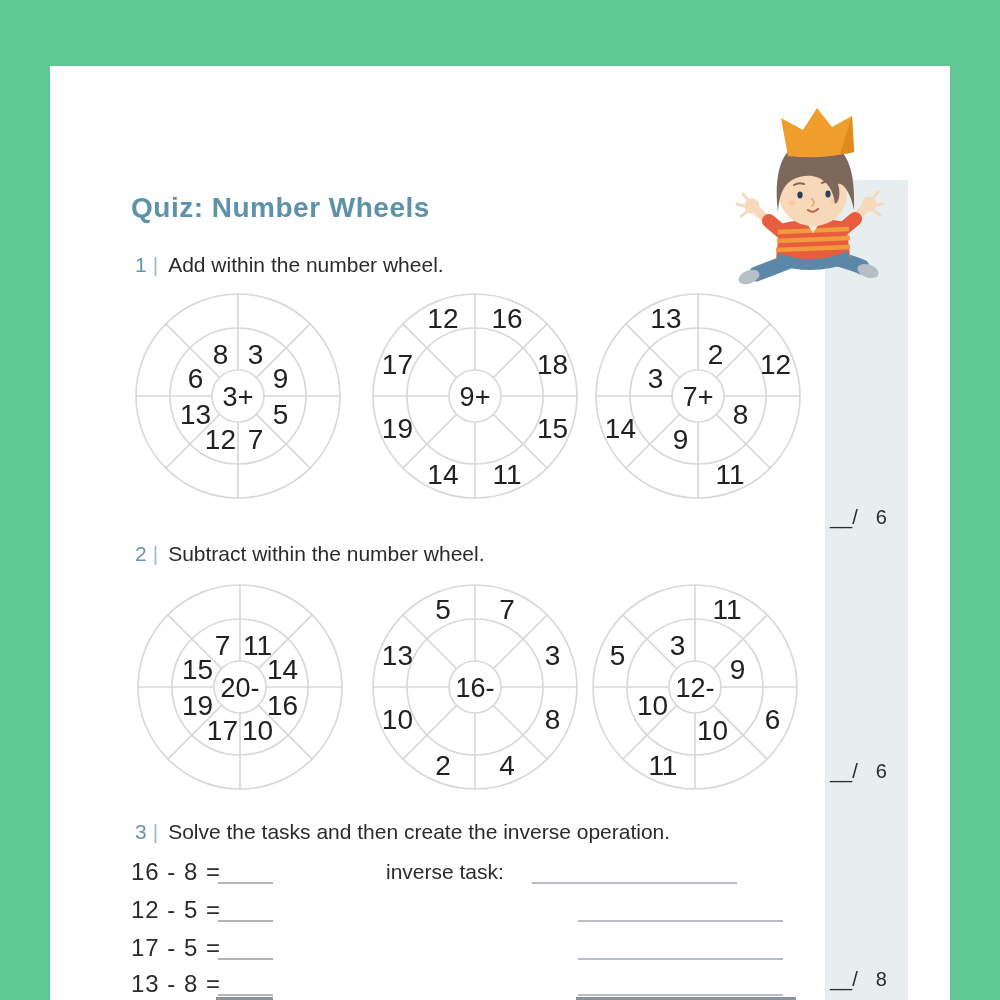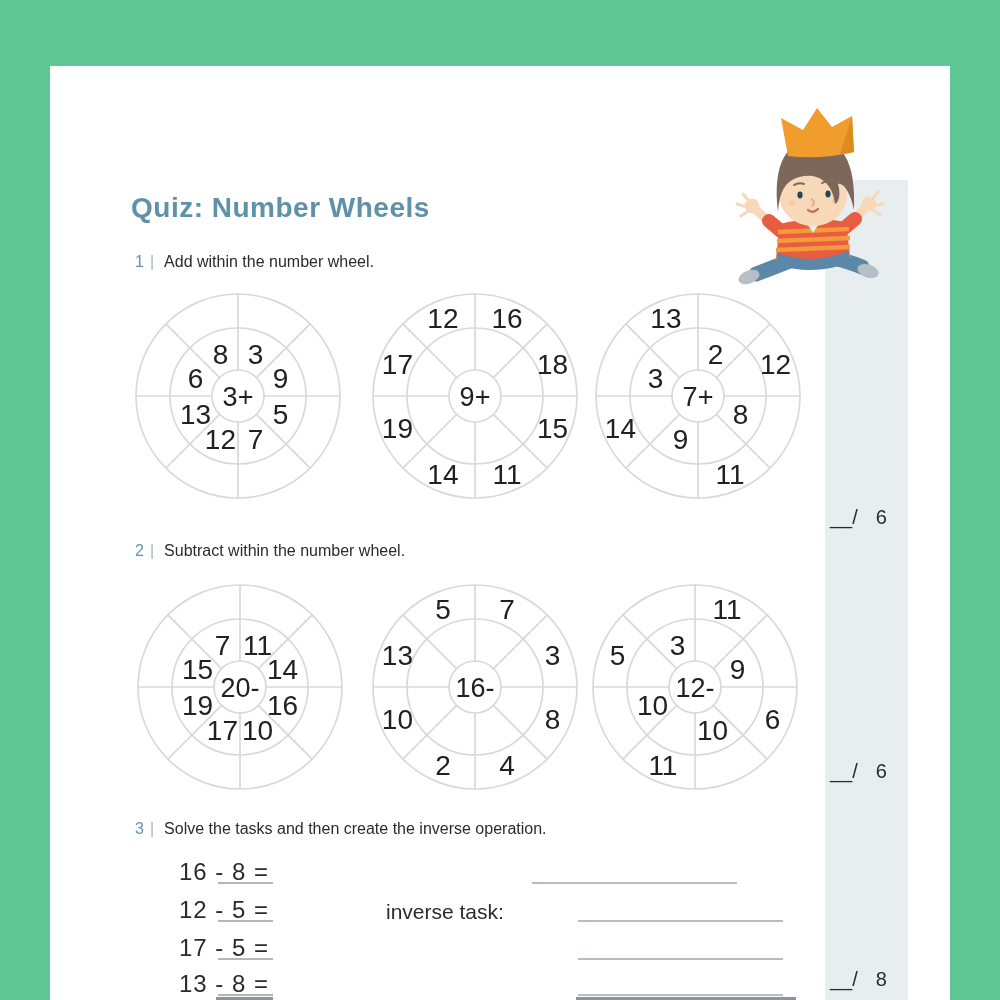--- a/index.html
+++ b/index.html
@@ -3,33 +3,33 @@
 <meta charset="utf-8">
 <style>
   html,body{margin:0;padding:0;}
   body{width:1000px;height:1000px;overflow:hidden;background:#5fc794;
        font-family:"Liberation Sans","DejaVu Sans",sans-serif;color:#2b2b2b;}
   .abs{position:absolute;}
   #canvas{position:relative;width:1000px;height:1000px;}
   .page{left:50px;top:66px;width:900px;height:934px;background:#ffffff;}
   .strip{left:825px;top:180px;width:83px;height:820px;background:#e8edf0;}
   .title{left:131px;top:192px;font-size:28px;letter-spacing:.5px;color:#5d92a8;font-weight:600;}
-  .sec{font-size:16px;white-space:nowrap;text-align:right;}
+  .sec{font-size:21px;white-space:nowrap;text-align:right;}
   .sec-num{color:#6794aa;}
   .sec-pipe{color:#9db9c7;padding:0 10px 0 6px;}
   .sec-text{color:#2b2b2b;}
   .wheel{width:210px;height:210px;}
   svg text{font-family:"Liberation Sans","DejaVu Sans",sans-serif;}
-  .eq{font-size:24px;letter-spacing:1px;margin-left:48px;}
+  .eq{font-size:24px;letter-spacing:1px;}
   .blank{height:0;border-bottom:2px solid #b3b7ba;}
   .longline{height:0;border-bottom:2px solid #b7bdc2;}
   .cutline{height:0;border-bottom:3px solid #8d9399;}
   .score{font-size:20px;white-space:nowrap;color:#2b2b2b;}
   .score .gap{display:inline-block;width:18px;}
-  .invlab{font-size:21px;color:#2b2b2b;margin-top:40px;}
+  .invlab{font-size:21px;color:#2b2b2b;}
 </style>
 </head>
 <body>
 
 <div id="canvas">
   <div class="abs page"></div>
   <div class="abs strip"></div>
 
   <svg class="abs" style="left:728px;top:96px;" width="160" height="200" viewBox="0 0 160 200">
 

